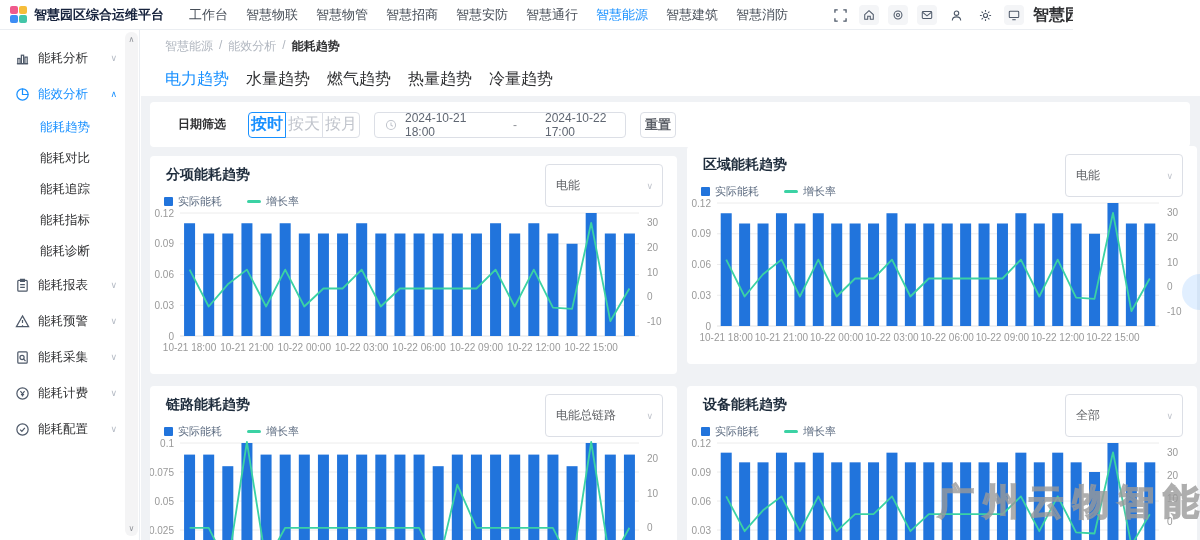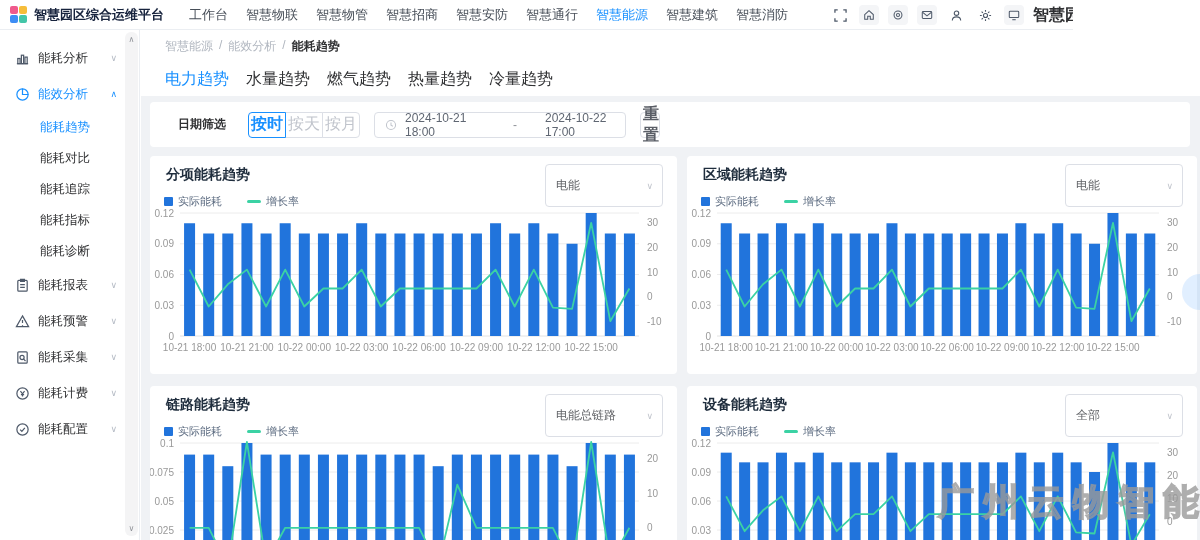--- a/index.html
+++ b/index.html
@@ -48,22 +48,22 @@
   #granularity { display:flex; margin-left:22px; }
   .gran-btn { width:38px; height:26px; border:1px solid #dcdfe6; background:#fff; font-size:16px;
     color:#c0c4cc; display:flex; align-items:center; justify-content:center; margin-left:-1px; cursor:pointer; }
   .gran-btn:first-child { border-radius:4px 0 0 4px; margin-left:0; }
   .gran-btn:last-child { border-radius:0 4px 4px 0; }
   .gran-btn.active { border-color:#1890ff; color:#1890ff; font-weight:bold; position:relative; z-index:2; }
   #date-range { width:252px; height:26px; border:1px solid #dcdfe6; border-radius:4px; margin-left:14px;
     display:flex; align-items:center; font-size:12px; color:#5f6672; background:#fff; cursor:pointer; }
   #date-range .clock { margin:0 8px 0 10px; color:#c0c4cc; display:flex; }
   #date-range .sep { margin:0 14px; color:#909399; }
-  #reset-btn { width:20px; height:26px; border:1px solid #dcdfe6; border-radius:4px; background:#fff;
-    font-size:16px; color:#5a5e66; font-weight:bold; margin-left:14px; display:flex; align-items:center; justify-content:center; cursor:pointer;text-align:right; }
+  #reset-btn { width:36px; height:26px; border:1px solid #dcdfe6; border-radius:4px; background:#fff;
+    font-size:13px; color:#5a5e66; font-weight:bold; margin-left:14px; display:flex; align-items:center; justify-content:center; cursor:pointer; }
   
   .card { position:absolute; background:#fff; border-radius:4px; }
   .card-title { position:absolute; left:16px; top:10px; font-size:14px; font-weight:bold; color:#1f2d3d; }
   .dropdown { position:absolute; right:14px; top:8px; width:118px; height:43px; border:1px solid #dcdfe6;
     border-radius:4px; display:flex; align-items:center; cursor:pointer; background:#fff; }
   .dropdown .dd-val { font-size:12px; color:#606266; margin-left:10px; flex:1; }
   .dropdown .dd-chev { font-size:9px; color:#c0c4cc; margin-right:9px; }
   .legend { position:absolute; left:14px; top:38px; display:flex; align-items:center; gap:5px;font-family:Liberation Serif, serif; }
   .legend .sq { width:9px; height:9px; border-radius:1px; }
   .legend .dash { width:14px; height:2.5px; border-radius:2px; margin-left:20px; }
@@ -325,21 +325,21 @@
         <text x="39.5625" y="143" text-anchor="middle" font-size="10" fill="#999999">10-21 18:00</text>
         <text x="96.9375" y="143" text-anchor="middle" font-size="10" fill="#999999">10-21 21:00</text>
         <text x="154.3125" y="143" text-anchor="middle" font-size="10" fill="#999999">10-22 00:00</text>
         <text x="211.6875" y="143" text-anchor="middle" font-size="10" fill="#999999">10-22 03:00</text>
         <text x="269.0625" y="143" text-anchor="middle" font-size="10" fill="#999999">10-22 06:00</text>
         <text x="326.4375" y="143" text-anchor="middle" font-size="10" fill="#999999">10-22 09:00</text>
         <text x="383.8125" y="143" text-anchor="middle" font-size="10" fill="#999999">10-22 12:00</text>
         <text x="441.1875" y="143" text-anchor="middle" font-size="10" fill="#999999">10-22 15:00</text>
       </svg>
     </div>
-  <div class="card" id="card1" style="left:546px;top:126px;width:510px;height:218px">
+  <div class="card" id="card1" style="left:546px;top:116px;width:510px;height:218px">
       <div class="card-title">区域能耗趋势</div>
       <div class="dropdown">
         <span class="dd-val">电能</span>
         <span class="dd-chev">∨</span>
       </div>
       <div class="legend">
         <span class="sq" style="background: rgb(33, 116, 220);"></span>
         <span class="leg-lab">实际能耗</span>
         <span class="dash" style="background: rgb(59, 210, 164);"></span>
         <span class="leg-lab">增长率</span>

